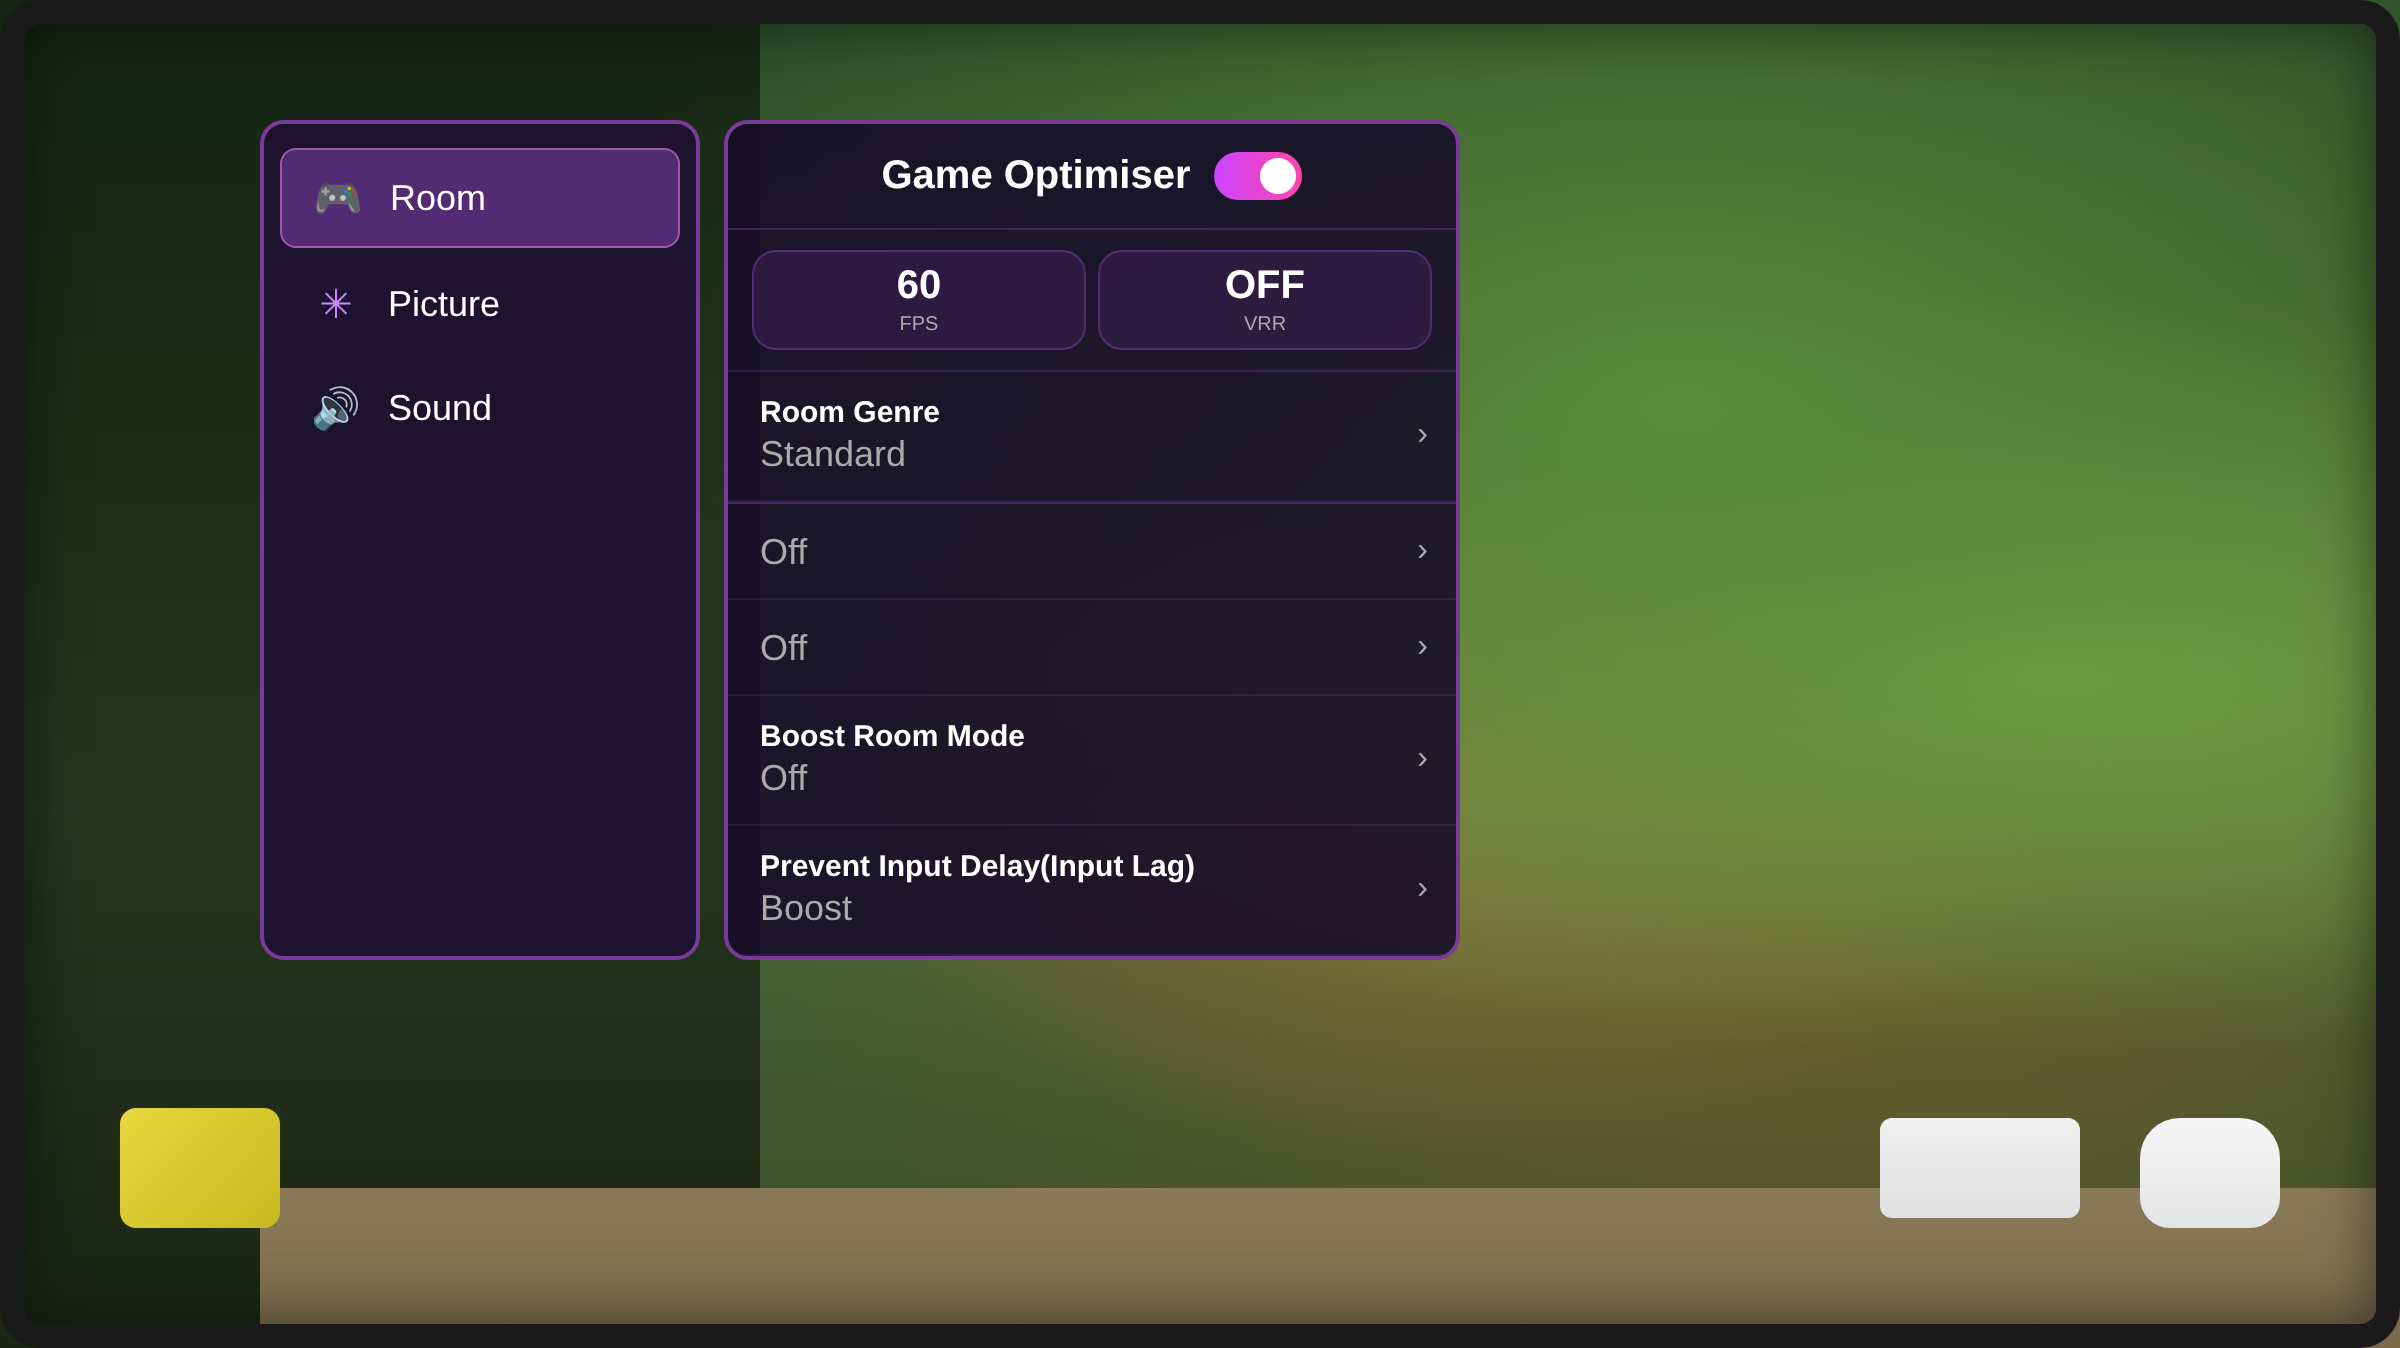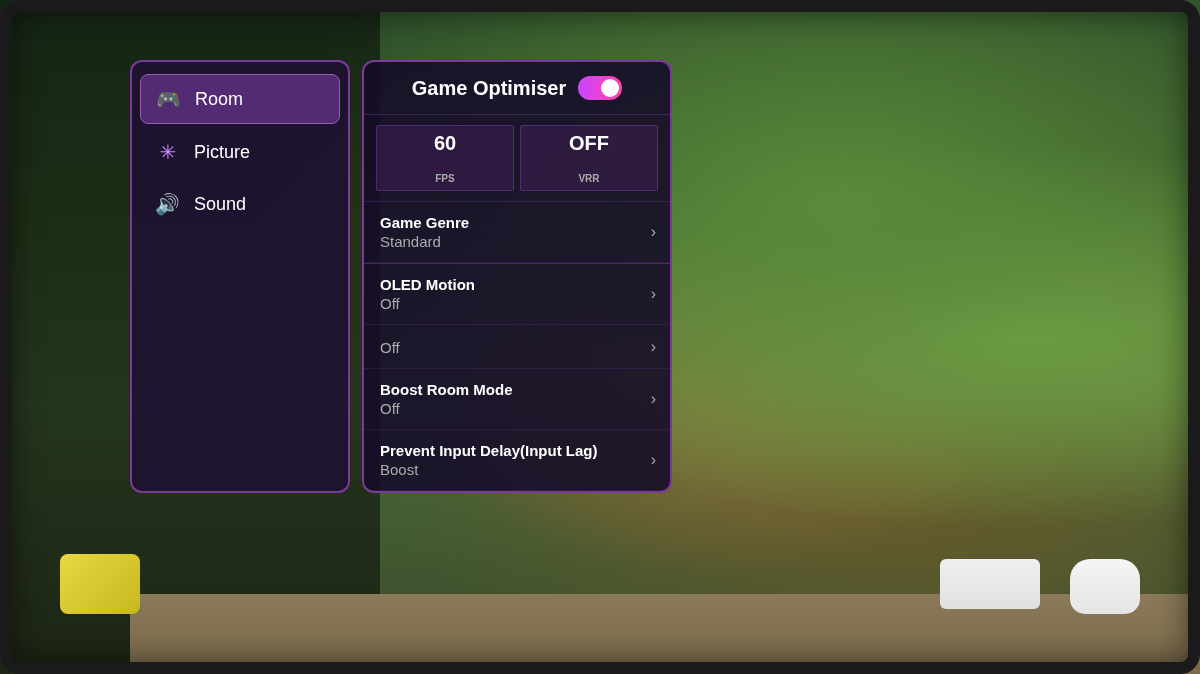--- a/index.html
+++ b/index.html
@@ -96,21 +96,21 @@
       height: 28px;
       display: flex;
       align-items: center;
       justify-content: center;
       color: #cc88ff;
       font-size: 20px;
     }
 
     
     .main-panel {
-      width: 310px;
+      width: 368px;
       background: rgba(20, 10, 40, 0.88);
       border: 2px solid #7a3a9a;
       border-radius: 12px;
       padding: 0;
       display: flex;
       flex-direction: column;
       overflow: hidden;
     }
 
     .panel-header {
@@ -152,38 +152,37 @@
       display: flex;
       padding: 10px 12px;
       gap: 6px;
       border-bottom: 1px solid rgba(120, 60, 160, 0.3);
     }
 
     .stat-box {
       flex: 1;
       background: rgba(60, 30, 80, 0.6);
       border: 1px solid rgba(120, 60, 160, 0.5);
-      border-radius: 2px;
+      border-radius: 12px;
       padding: 6px 4px;
       text-align: center;
     }
 
     .stat-value {
       color: #ffffff;
       font-size: 20px;
       font-weight: 700;
       display: block;
     }
 
     .stat-label {
       color: #aaaaaa;
       font-size: 10px;
       display: block;
-      margin-top: 18px;
-      font-weight: bold;
+      margin-top: 2px;
     }
 
     
     .menu-list {
       flex: 1;
       overflow: hidden;
     }
 
     .menu-item {
       padding: 12px 16px;
@@ -194,21 +193,21 @@
 
     .menu-item-title {
       color: #ffffff;
       font-size: 15px;
       font-weight: 600;
       display: block;
     }
 
     .menu-item-value {
       color: #aaaaaa;
-      font-size: 15px;
+      font-size: 18px;
       display: block;
       margin-top: 2px;
     }
 
     .menu-item-arrow {
       position: absolute;
       right: 14px;
       top: 50%;
       transform: translateY(-50%);
       color: #aaaaaa;
@@ -330,29 +329,28 @@
             <span class="stat-label">FPS</span>
           </div>
           <div class="stat-box">
             <span class="stat-value">OFF</span>
             <span class="stat-label">VRR</span>
           </div>
         </div>
 
         <div class="menu-list">
           <div class="menu-item">
-            <span class="menu-item-title">Game Genre</span>
+            <span class="menu-item-title">Room Genre</span>
             <span class="menu-item-value">Standard</span>
             <span class="menu-item-arrow">›</span>
           </div>
 
           <div class="menu-divider"></div>
 
           <div class="menu-item">
-            <span class="menu-item-title">OLED Motion</span>
             <span class="menu-item-value">Off</span>
             <span class="menu-item-arrow">›</span>
           </div>
 
           <div class="menu-item">
             <span class="menu-item-value">Off</span>
             <span class="menu-item-arrow">›</span>
           </div>
 
           <div class="menu-item">

